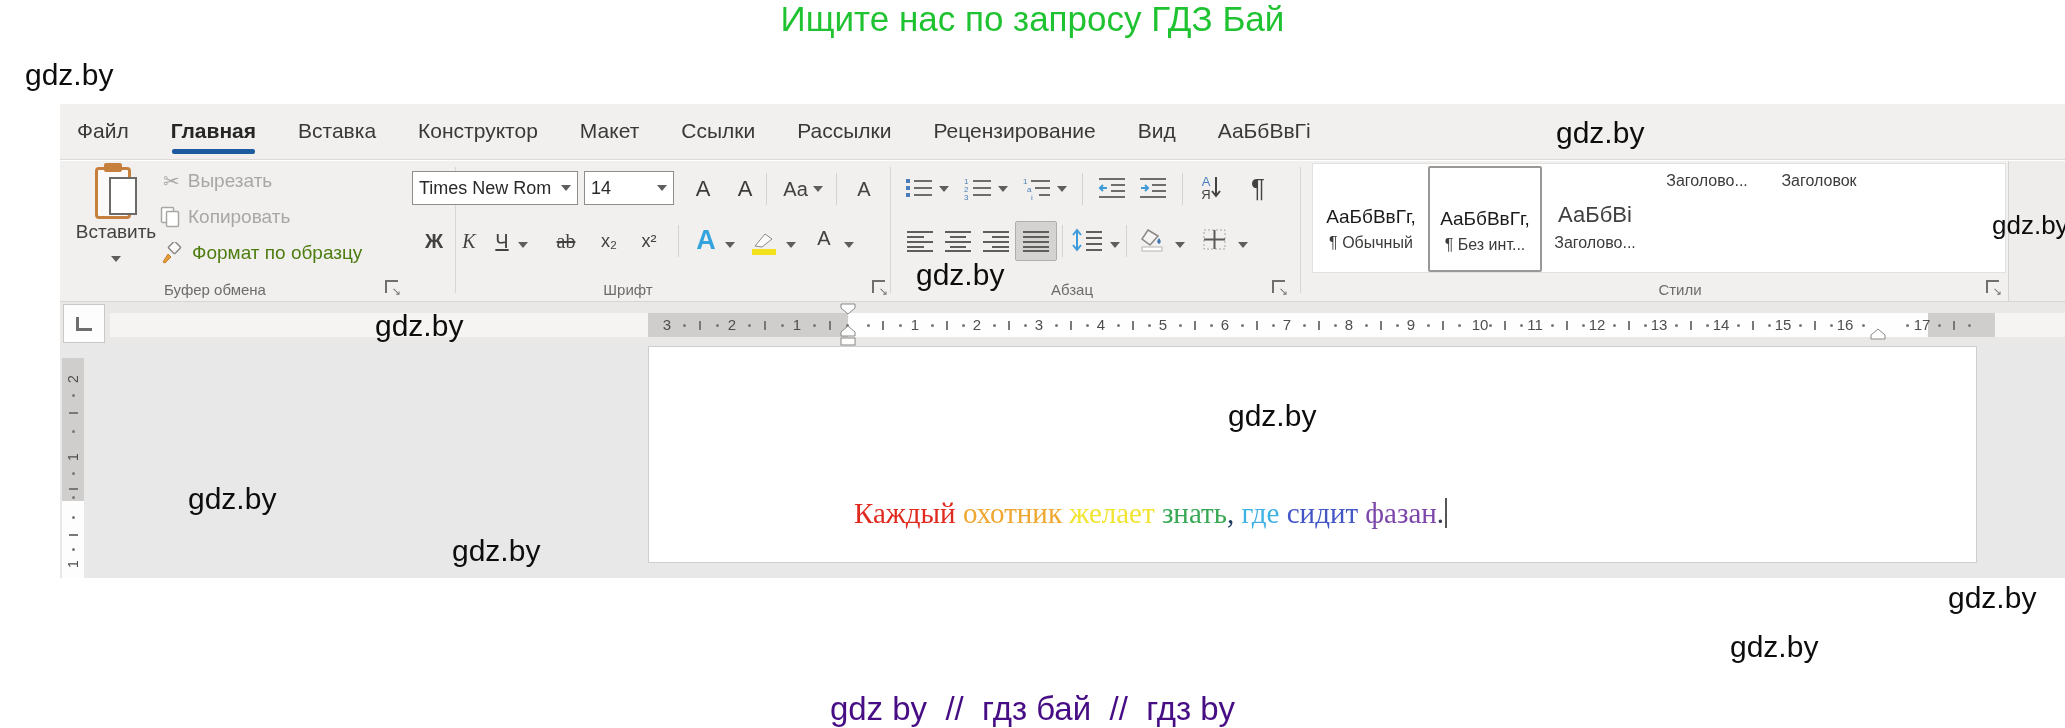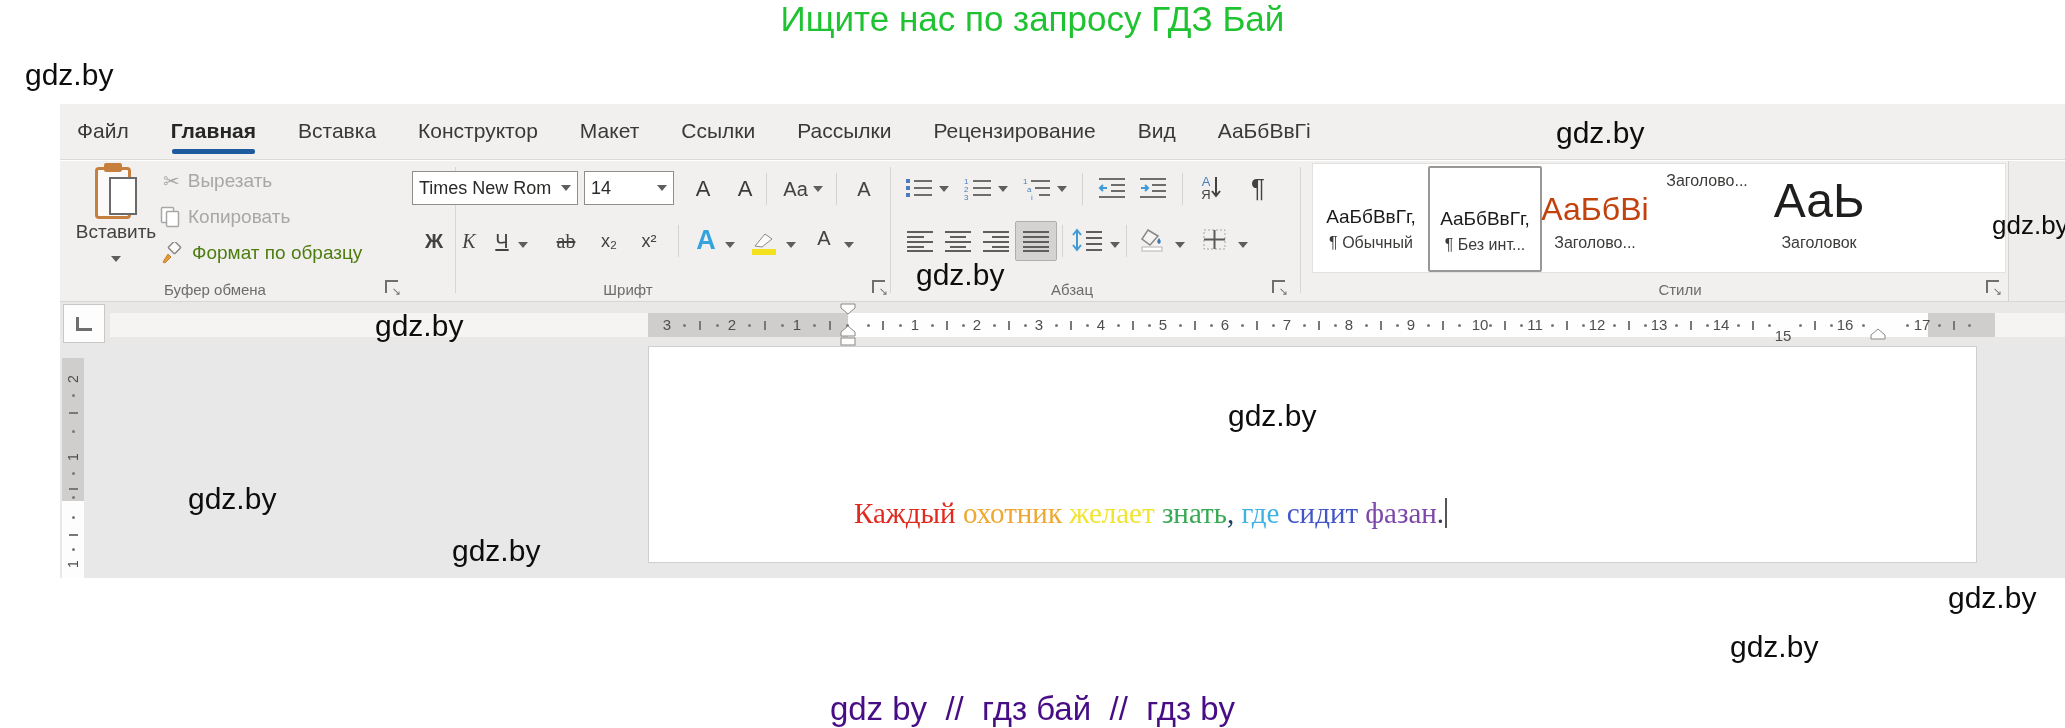--- a/index.html
+++ b/index.html
@@ -55,21 +55,21 @@
   .colorbar{position:absolute;left:2px;right:2px;bottom:1px;height:6px;}
   .selbtn{background:#d5d3d1;border:1px solid #b0aeac;border-radius:2px;}
 
   
   .gallery{position:absolute;left:1252px;top:2px;width:694px;height:110px;background:#fff;border:1px solid #e3e1df;box-sizing:border-box;}
   .scard{position:absolute;top:2px;width:110px;height:102px;text-align:center;overflow:hidden;}
   .scard.sel{border:2px solid #9a9896;border-radius:2px;background:#fff;}
   .ssample{height:62px;display:flex;align-items:flex-end;justify-content:center;white-space:nowrap;}
   .slabel{font-size:16px;color:#3c3b3a;margin-top:6px;white-space:nowrap;}
   .s-normal,.s-nospace{font-size:19px;color:#1b1a19;}
-  .s-h1{font-size:32px;color:#c2410c;}
+  .s-h1{font-size:22px;color:#404040;}
   .s-h2{font-size:23px;color:#5585b5;}
   .s-title{font-size:48px;color:#1f1e1d;line-height:54px;}
   .s-sub{font-size:20px;color:#44546a;}
   .rstrip{position:absolute;left:1948px;top:0;width:57px;height:140px;background:#eeedec;border-left:1px solid #d5d3d1;}
 
   
   .rulerrow{position:absolute;left:60px;top:302px;width:2005px;height:44px;background:#e9e8e7;}
   .tabsel{position:absolute;left:3px;top:2px;width:42px;height:39px;background:#fdfdfd;border:1px solid #cac8c6;box-sizing:border-box;}
   .tabsel .glyph{width:13px;height:11px;border-left:3px solid #6f6d6b;border-bottom:3px solid #6f6d6b;margin:12px auto 0;}
   .hruler{position:absolute;left:50px;top:11px;width:1955px;height:24px;background:#f5f4f3;}
@@ -391,21 +391,20 @@
           <div class="slabel">¶ Без инт...</div>
         </div>
         <div class="scard" style="left: 227px;">
           <div class="ssample s-h1">АаБбВі</div>
           <div class="slabel">Заголово...</div>
         </div>
         <div class="scard" style="left: 339px;">
           <div class="slabel">Заголово...</div>
         </div>
         <div class="scard" style="left: 451px;">
-          <div class="ssample s-title">АаЬ</div>
           <div class="slabel">Заголовок</div>
         </div>
       </div>
     <div class="grplabel" style="left:1520px;width:200px;">Стили</div>
     <div class="launcher" style="left:1926px;bottom:8px;"></div>
     <div class="rstrip"></div>
   </div>
 
   <div class="rulerrow">
     <div class="tabsel">
@@ -479,21 +478,21 @@
         <div class="rbar" style="left: 1518px;"></div>
         <div class="rdot" style="left: 1534px;"></div>
         <div class="rnum" style="left: 1539px;">13</div>
         <div class="rdot" style="left: 1565px;"></div>
         <div class="rbar" style="left: 1580px;"></div>
         <div class="rdot" style="left: 1596px;"></div>
         <div class="rnum" style="left: 1601px;">14</div>
         <div class="rdot" style="left: 1627px;"></div>
         <div class="rbar" style="left: 1642px;"></div>
         <div class="rdot" style="left: 1658px;"></div>
-        <div class="rnum" style="left: 1663px; margin-top: 11px;">15</div>
+        <div class="rnum" style="left: 1663px;">15</div>
         <div class="rdot" style="left: 1689px;"></div>
         <div class="rbar" style="left: 1704px;"></div>
         <div class="rdot" style="left: 1720px;"></div>
         <div class="rnum" style="left: 1725px;">16</div>
         <div class="rdot" style="left: 1752px;"></div>
         <div class="rdot" style="left: 1796px;"></div>
         <div class="rnum" style="left: 1802px;">17</div>
         <div class="rdot" style="left: 1828px;"></div>
         <div class="rbar" style="left: 1843px;"></div>
         <div class="rdot" style="left: 1858px;"></div>

